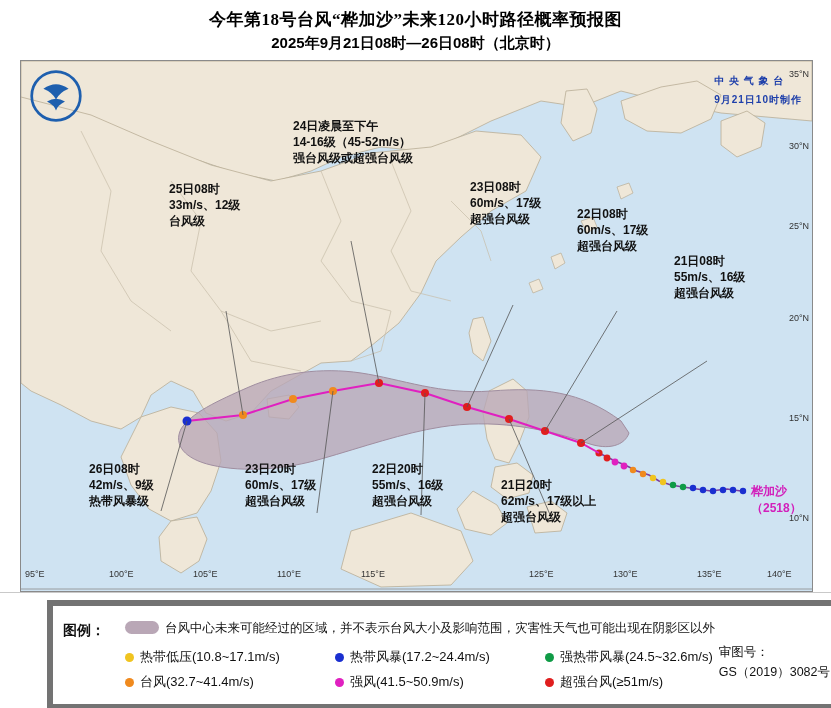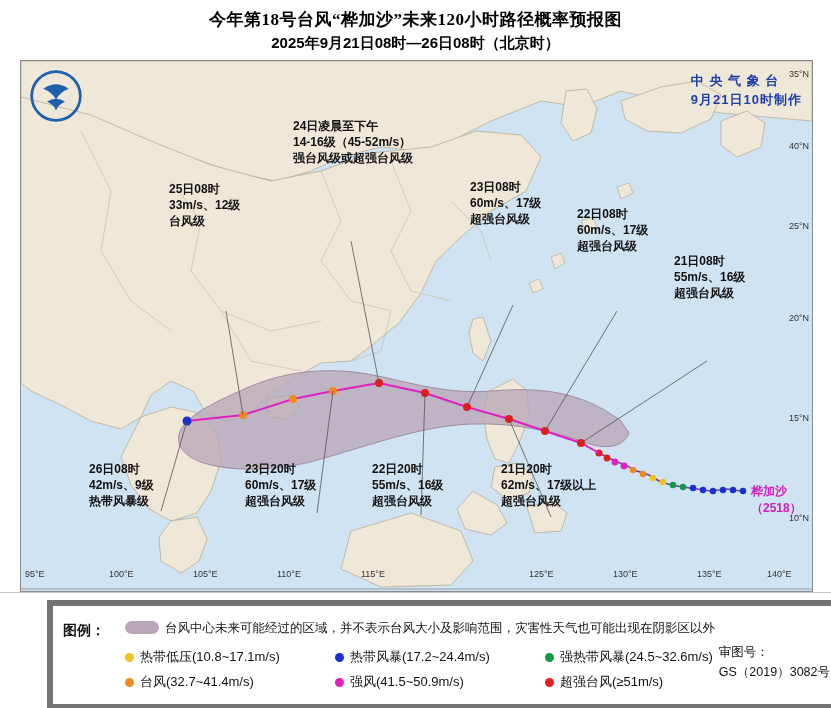--- a/index.html
+++ b/index.html
@@ -29,21 +29,21 @@
     overflow:hidden;
   }
   .axis-label{
     position:absolute;font-size:9px;color:#333;
   }
   .logo{
     position:absolute;left:8px;top:8px;width:54px;height:54px;
   }
   .agency{
     position:absolute;right:10px;top:10px;text-align:left;
-    font-size:13px;font-weight:bold;color:#1e3faa;line-height:19px;
+    font-size:10px;font-weight:bold;color:#1e3faa;line-height:19px;
     letter-spacing:1px;
   }
   .callout{
     position:absolute;font-size:12px;line-height:16px;color:#111;
     white-space:nowrap;font-weight:bold;
   }
   .legend{
     position:absolute;left:20px;top:600px;width:789px;height:98px;
     border:6px solid #737373;background:#fff;margin-left:27px;
   }
@@ -248,41 +248,41 @@
     <div>60m/s、17级</div>
     <div>超强台风级</div>
   </div>
 
   <div class="callout" style="left:351px;top:400px;">
     <div>22日20时</div>
     <div>55m/s、16级</div>
     <div>超强台风级</div>
   </div>
 
-  <div class="callout" style="left:480px;top:400px;">
+  <div class="callout" style="left:480px;top:416px;">
     <div>21日20时</div>
     <div>62m/s、17级以上</div>
     <div>超强台风级</div>
   </div>
 
   <div class="track-label" style="left:730px;top:422px;">桦加沙（2518）</div>
 
   <div class="axis-label" style="left:4px;top:508px;">95°E</div>
   <div class="axis-label" style="left:88px;top:508px;">100°E</div>
   <div class="axis-label" style="left:172px;top:508px;">105°E</div>
   <div class="axis-label" style="left:256px;top:508px;">110°E</div>
   <div class="axis-label" style="left:340px;top:508px;">115°E</div>
   <div class="axis-label" style="left:424px;top:508px;margin-top:44px;">120°E</div>
   <div class="axis-label" style="left:508px;top:508px;">125°E</div>
   <div class="axis-label" style="left:592px;top:508px;">130°E</div>
   <div class="axis-label" style="left:676px;top:508px;">135°E</div>
   <div class="axis-label" style="left:746px;top:508px;">140°E</div>
 
   <div class="axis-label" style="right:3px;top:8px;">35°N</div>
-  <div class="axis-label" style="right:3px;top:80px;">40°N</div>
+  <div class="axis-label" style="right:3px;top:80px;">30°N</div>
   <div class="axis-label" style="right:3px;top:160px;">25°N</div>
   <div class="axis-label" style="right:3px;top:252px;">20°N</div>
   <div class="axis-label" style="right:3px;top:352px;">15°N</div>
   <div class="axis-label" style="right:3px;top:452px;">10°N</div>
 </div>
 
 <div class="sep"></div>
 
 <div class="legend">
   <div class="legend-title">图例：</div>

